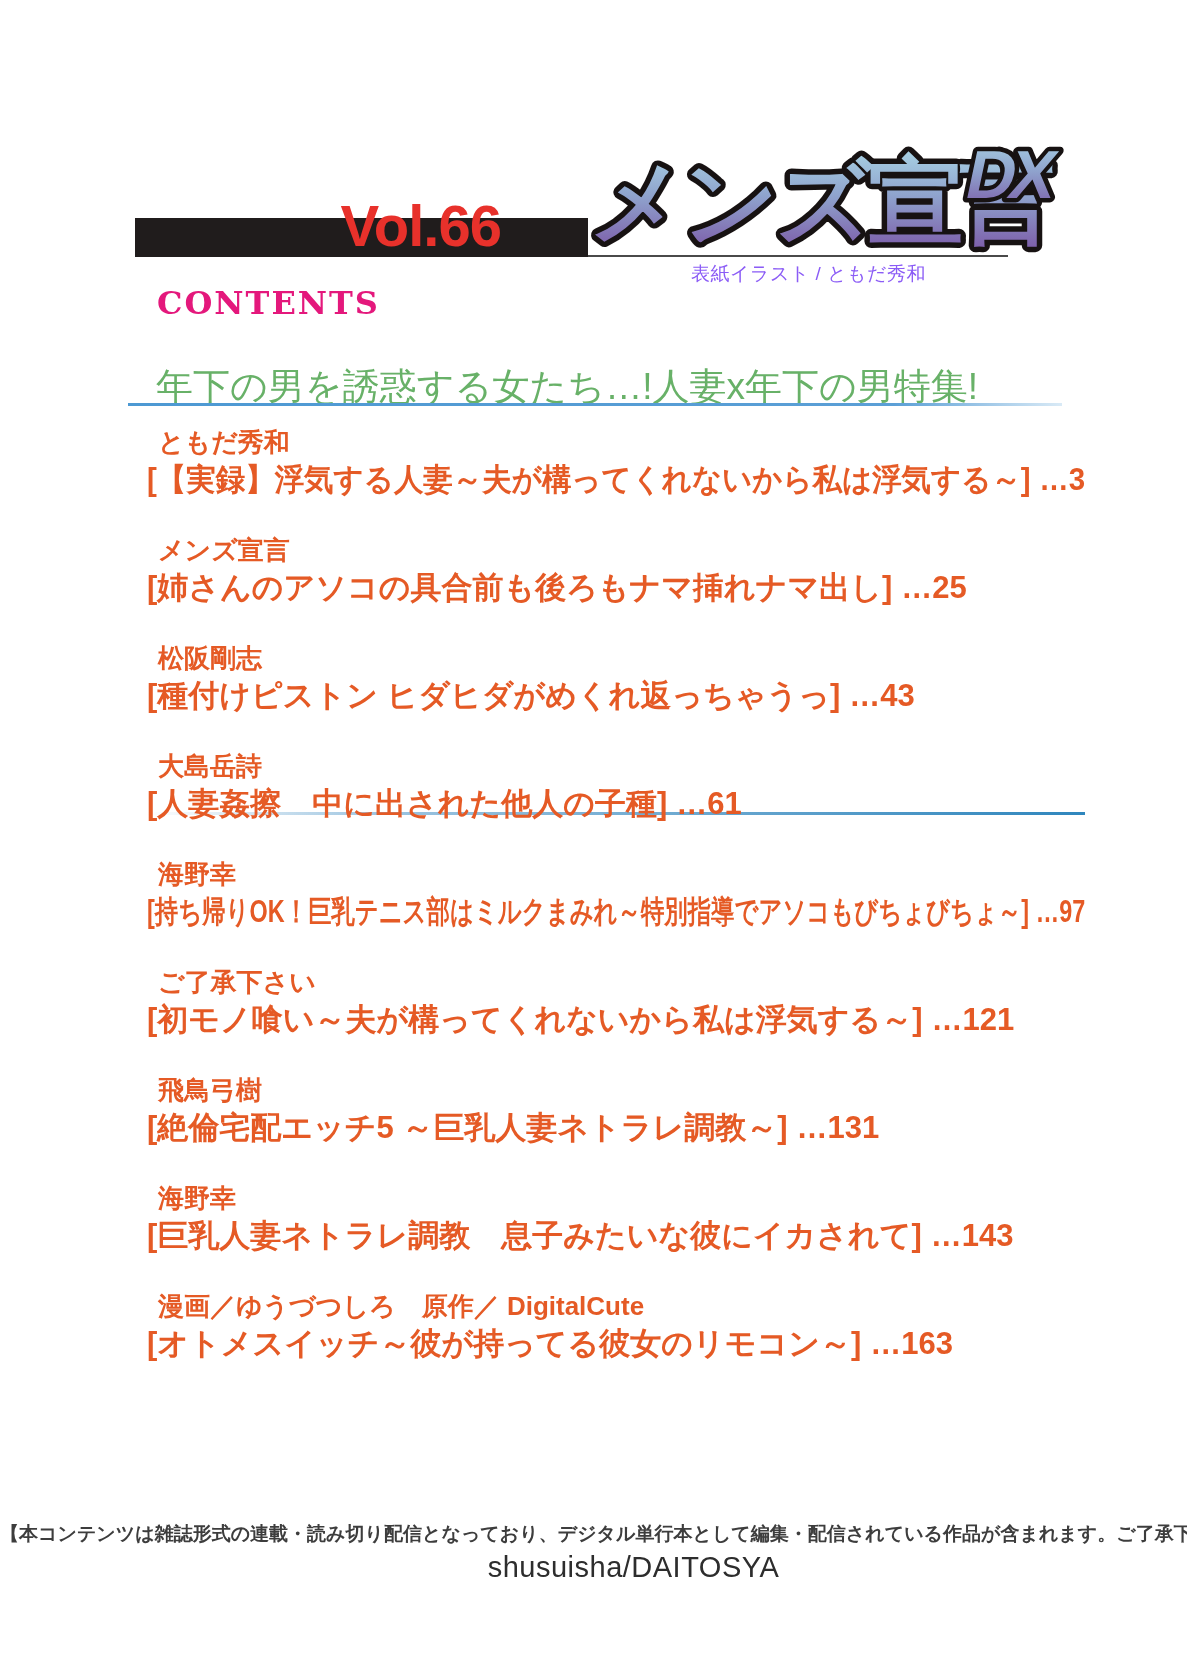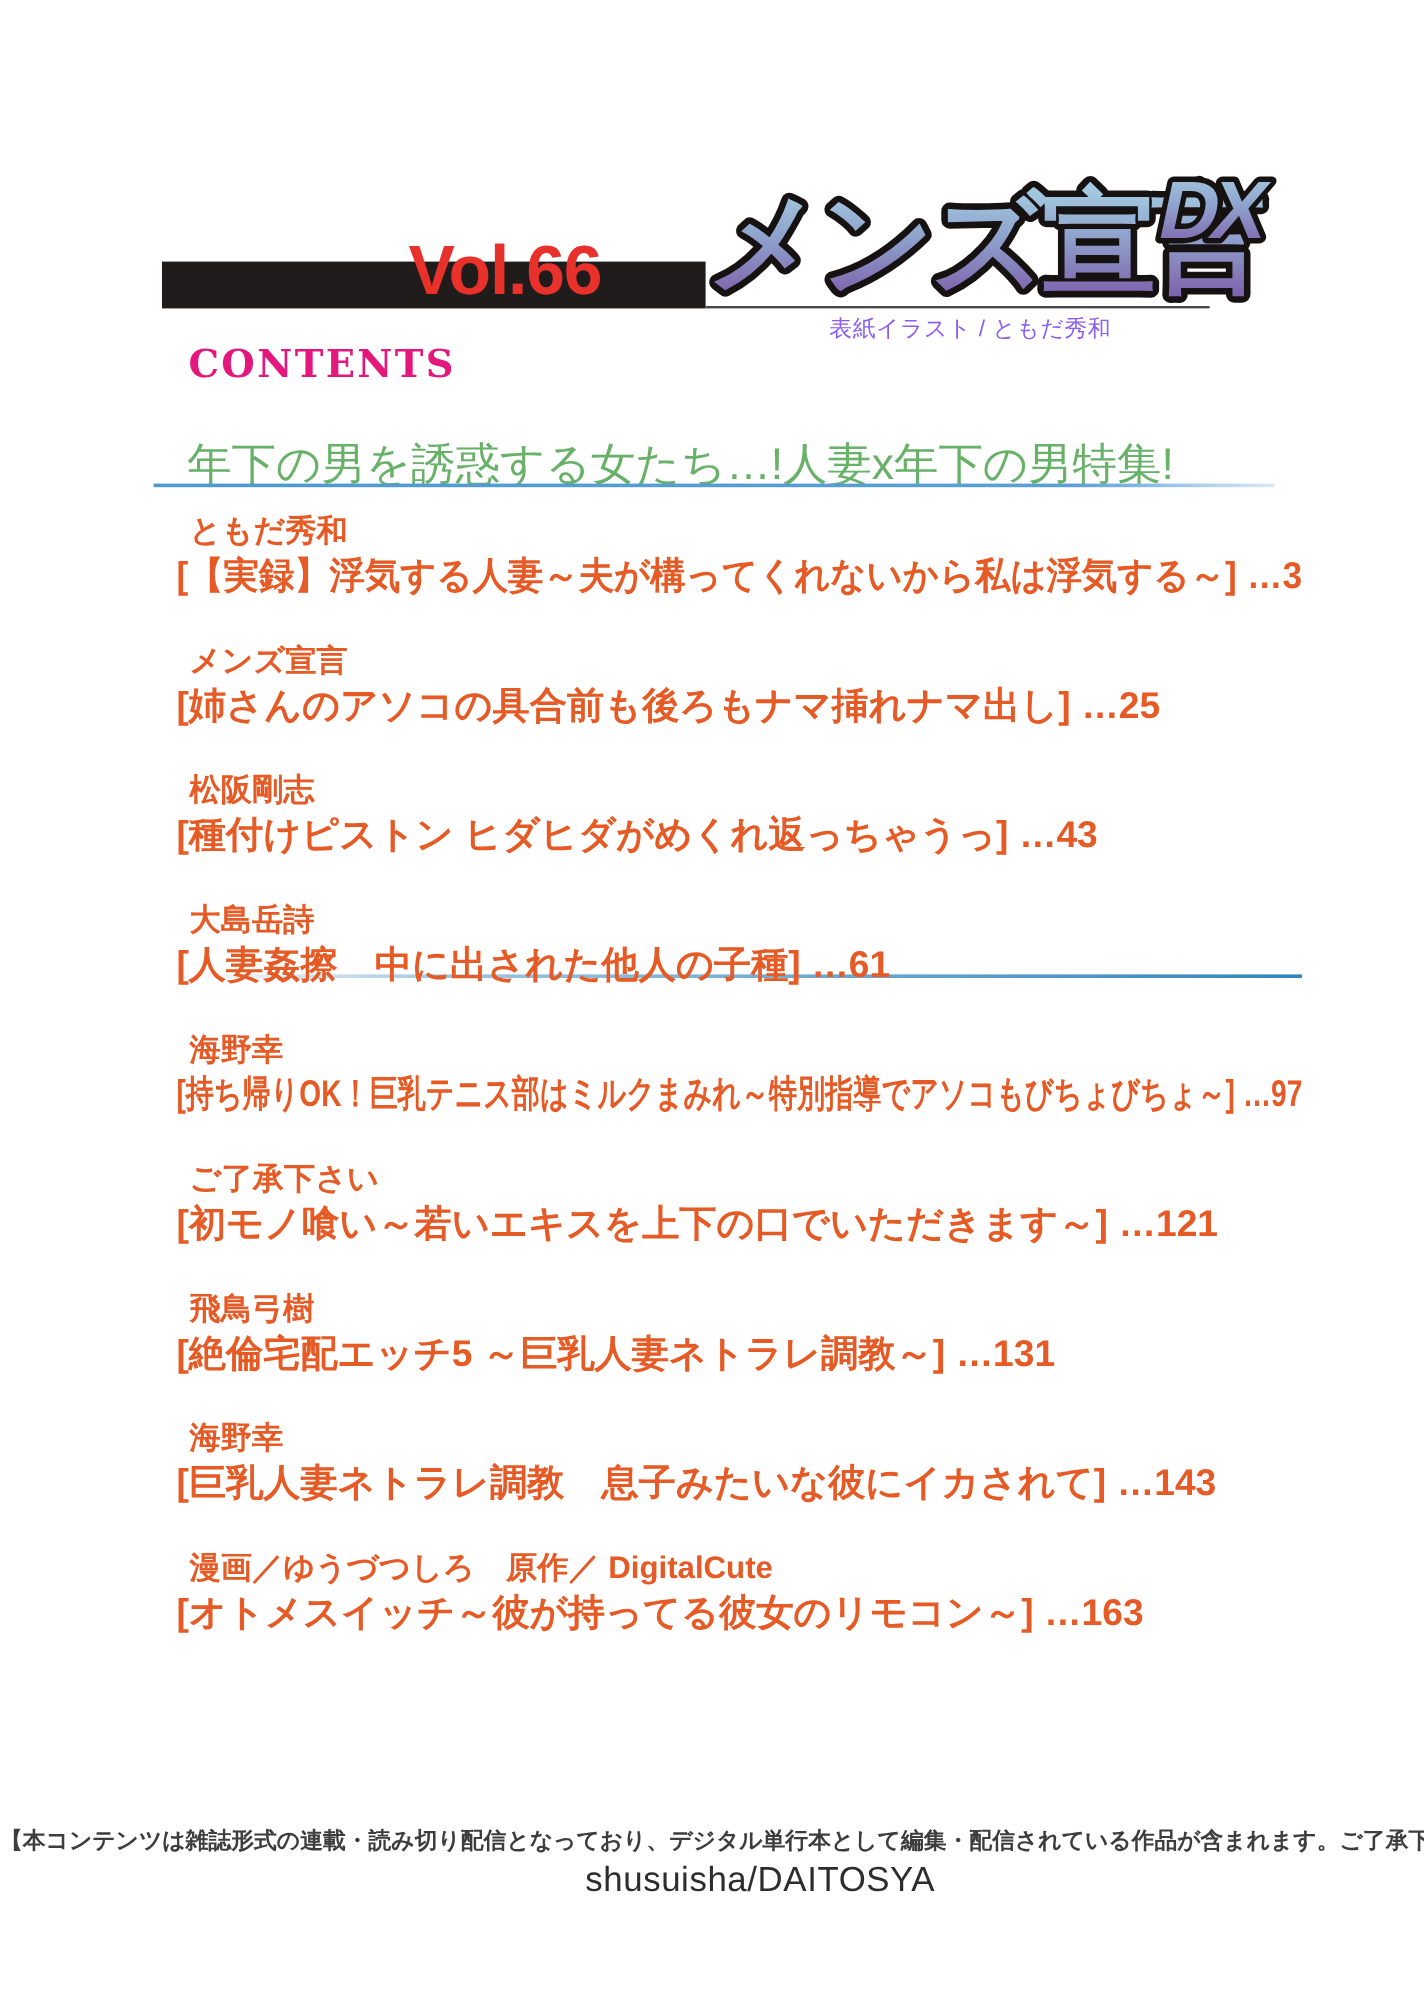--- a/index.html
+++ b/index.html
@@ -97,21 +97,21 @@
     <div class="toc-group">
 
 
         <div class="entry">
           <div><span class="author fitline">海野幸</span></div>
           <div><span class="title-line fitline" style="transform-origin: left center; transform: scaleX(0.754626);"><span>[持ち帰りOK！巨乳テニス部はミルクまみれ～特別指導でアソコもびちょびちょ～]</span><span class="page-num">…97</span></span></div>
         </div>
 
         <div class="entry">
           <div><span class="author fitline">ご了承下さい</span></div>
-          <div><span class="title-line fitline"><span>[初モノ喰い～若いエキスを上下の口でいただきます～]</span><span class="page-num">…121</span></span></div>
+          <div><span class="title-line fitline"><span>[初モノ喰い～夫が構ってくれないから私は浮気する～]</span><span class="page-num">…121</span></span></div>
         </div>
 
         <div class="entry">
           <div><span class="author fitline">飛鳥弓樹</span></div>
           <div><span class="title-line fitline"><span>[絶倫宅配エッチ5 ～巨乳人妻ネトラレ調教～]</span><span class="page-num">…131</span></span></div>
         </div>
 
         <div class="entry">
           <div><span class="author fitline">海野幸</span></div>
           <div><span class="title-line fitline"><span>[巨乳人妻ネトラレ調教　息子みたいな彼にイカされて]</span><span class="page-num">…143</span></span></div>

